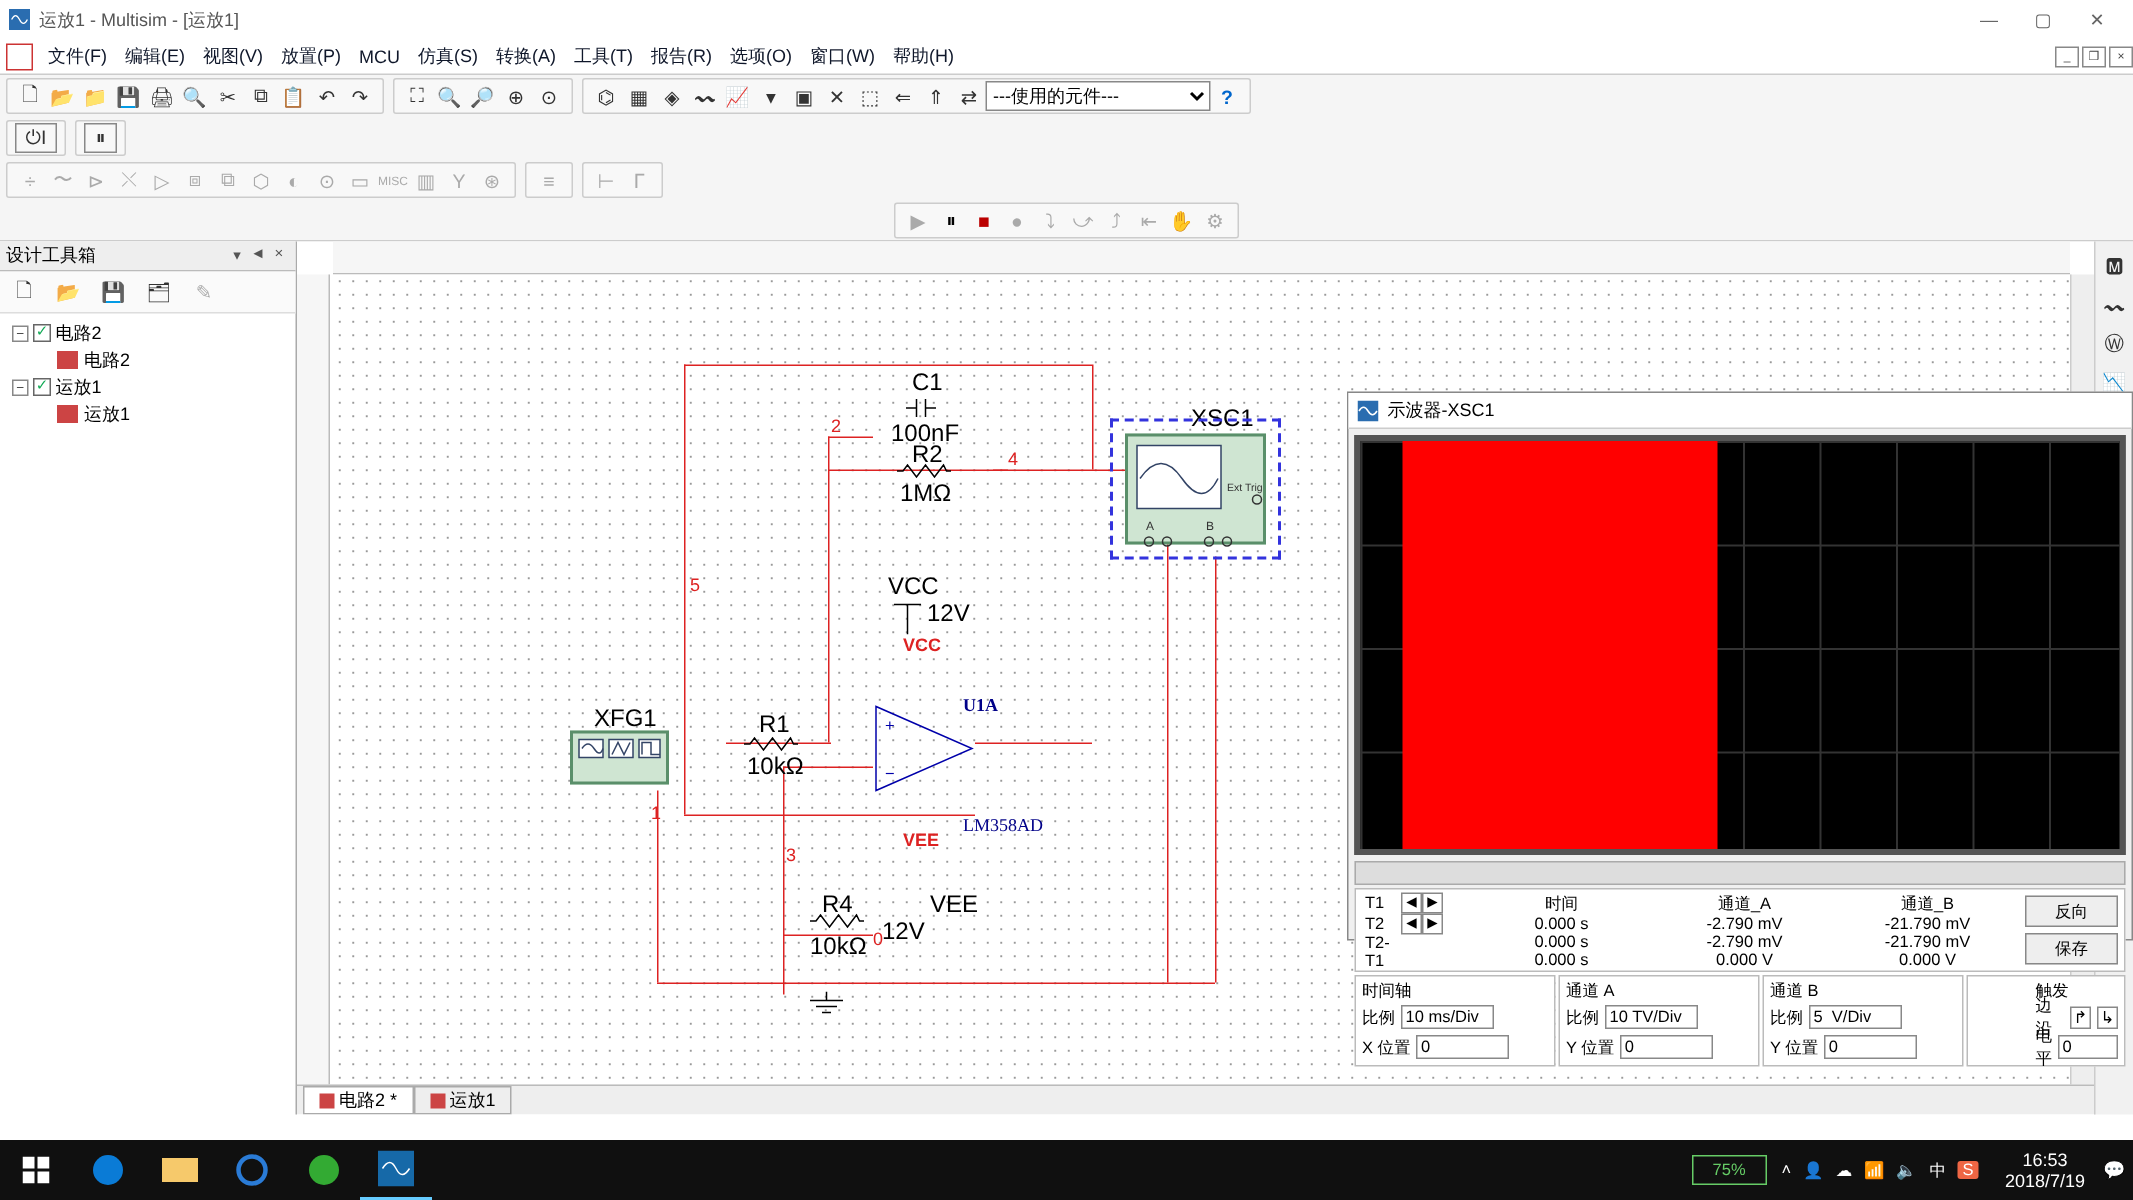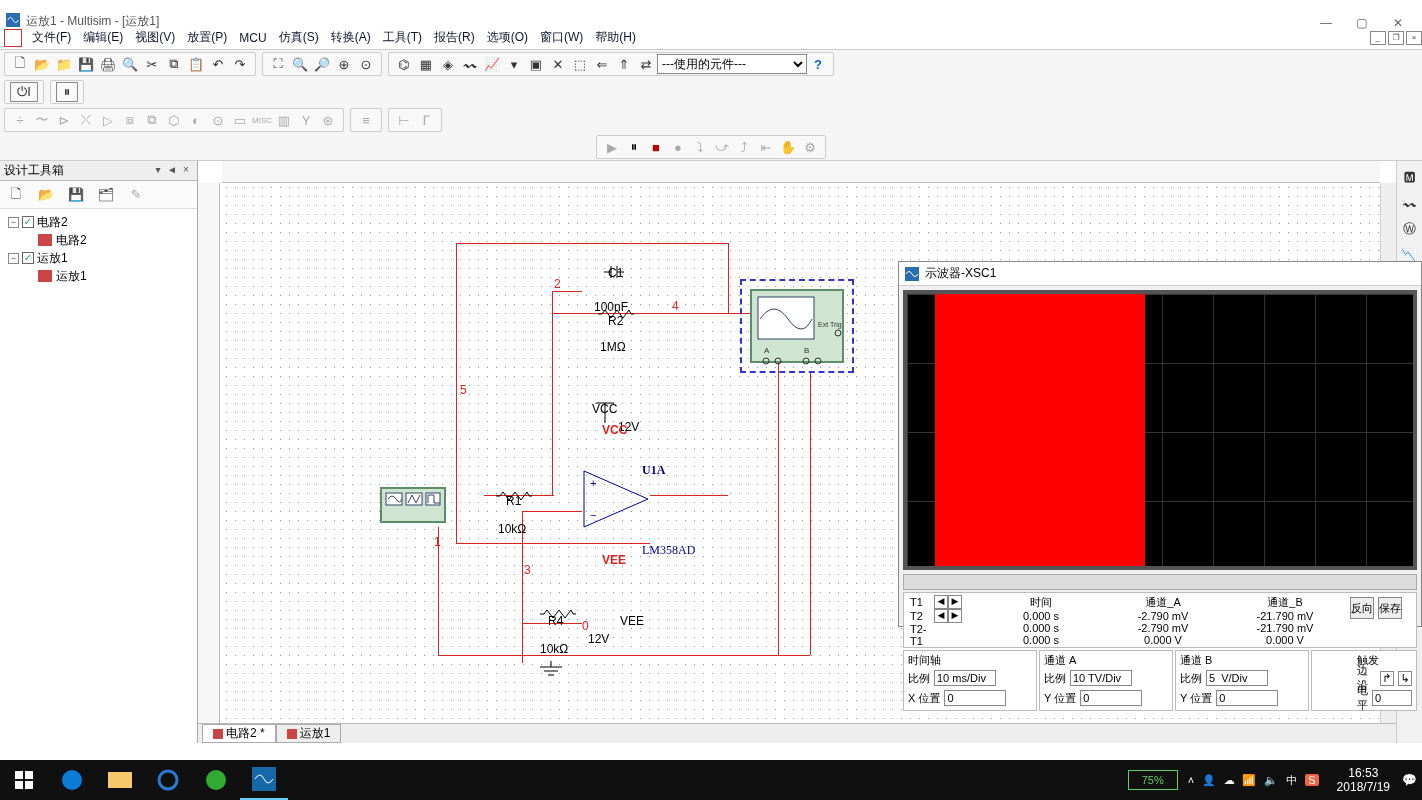--- a/index.html
+++ b/index.html
@@ -1,19 +1,19 @@
 <!DOCTYPE html>
 <html><head>
 <meta charset="utf-8">
 <style>
 * { box-sizing: border-box; margin: 0; padding: 0; font-family: "Microsoft YaHei", Arial, sans-serif; }
 html, body { width: 1422px; height: 800px; overflow: hidden; background: #fff; font-size: 12px; }
 
 
-.titlebar { height: 24px; background: #fff; display: flex; padding: 13px 6px; color: #555; }
+.titlebar { height: 24px; background: #fff; display: flex; align-items: center; padding: 13px 6px; color: #555; }
 .titlebar .app-icon { width: 14px; height: 14px; margin-right: 6px; }
 .titlebar .spacer { flex: 1; }
 .titlebar .winbtn { width: 36px; height: 20px; display: flex; align-items: center; justify-content: center; color: #666; }
 
 
 .menubar { height: 24px; background: #fff; display: flex; align-items: center; border-bottom: 1px solid #ccc; }
 .menubar .mdiicon { width: 18px; height: 18px; margin: 0 4px; border: 1px solid #c33; }
 .menubar .mitem { padding: 2px 6px; color: #0f172a; }
 .menubar .spacer { flex: 1; }
 .menubar .mdibtns { display:flex; }
@@ -61,42 +61,42 @@
 .canvas-tabs .dtab{padding:1px 10px;border:1px solid #aaa;background:#eee;font-size:12px;display:flex;align-items:center;gap:3px;}
 .canvas-tabs .dtab.active{background:#fff;}
 .canvas-tabs .dtab .di{width:10px;height:10px;background:#c44;}
 
 
 .schem{position:absolute;left:0;top:0;right:0;bottom:0;}
 .wire{position:absolute;background:#d22;}
 .wire.h{height:1px;} .wire.v{width:1px;}
 .netlabel{position:absolute;color:#d22;font-size:12px;}
 .complabel{position:absolute;color:#008;font-size:12px;font-family:Liberation Serif, serif;}
-.compval{position:absolute;color:#000;font-size:12px;margin-top:19px;}
+.compval{position:absolute;color:#000;font-size:16px;}
 .opamp{position:absolute;}
 .xfg-box{position:absolute;width:66px;height:36px;border:2px solid #5a8f6a;background:#cfe5d2;}
 .xsc-box{position:absolute;width:114px;height:94px;border:2px dashed #33d;}
 .xsc-inner{position:absolute;left:8px;top:8px;right:8px;bottom:8px;border:2px solid #5a8f6a;background:#cfe5d2;}
 .resistor{position:absolute;width:36px;height:10px;}
 .cap{position:absolute;width:20px;height:14px;}
 
 
 .osc-win{position:absolute;left:898px;top:100px;width:524px;height:366px;background:#f0f0f0;border:1px solid #888;}
 .osc-title{height:24px;display:flex;align-items:center;padding:0 6px;background:#fff;border-bottom:1px solid #ccc;}
 .osc-title .ic{width:14px;height:14px;margin-right:6px;}
 .osc-scope{position:relative;margin:4px;height:280px;background:#000;border:4px solid #555;}
 .osc-grid{position:absolute;inset:0;
   background-image: linear-gradient(#333 1px,transparent 1px),linear-gradient(90deg,#333 1px,transparent 1px);
   background-size: 51px 69px;}
 .osc-wave{position:absolute;left:28px;top:0;width:210px;height:100%;background:#f00;}
 .osc-hscroll{height:16px;margin:0 4px;background:#ddd;border:1px solid #aaa;}
 .osc-measure{margin:2px 4px;height:56px;border:1px solid #bbb;background:#fff;display:flex;font-size:11px;}
 .osc-mcol{flex:1;padding:2px 6px;}
 .osc-mcol.lbl{flex:0 0 76px;}
-.osc-mbtn{flex:0 0 70px;display:flex;gap:4px;padding:4px;}
+.osc-mbtn{flex:0 0 70px;display:flex;flex-direction:column;gap:4px;padding:4px;}
 .osc-mbtn button{height:22px;border:1px solid #888;background:#eee;font-size:11px;}
 .osc-bottom{margin:2px 4px;display:flex;gap:2px;font-size:11px;}
 .osc-grp{flex:1;border:1px solid #bbb;padding:2px 4px;background:#fff;}
 .osc-grp .row{display:flex;align-items:center;height:20px;gap:4px;}
 .osc-grp input{width:62px;height:16px;border:1px solid #888;font-size:11px;padding:0 2px;}
 .osc-cursor-row{display:flex;align-items:center;}
 .osc-cursor-row .tlbl{width:24px;}
 .osc-cursor-row .arrows{width:30px;display:flex;}
 .osc-cursor-row .arrows span{width:14px;height:14px;border:1px solid #888;font-size:9px;text-align:center;}
 

